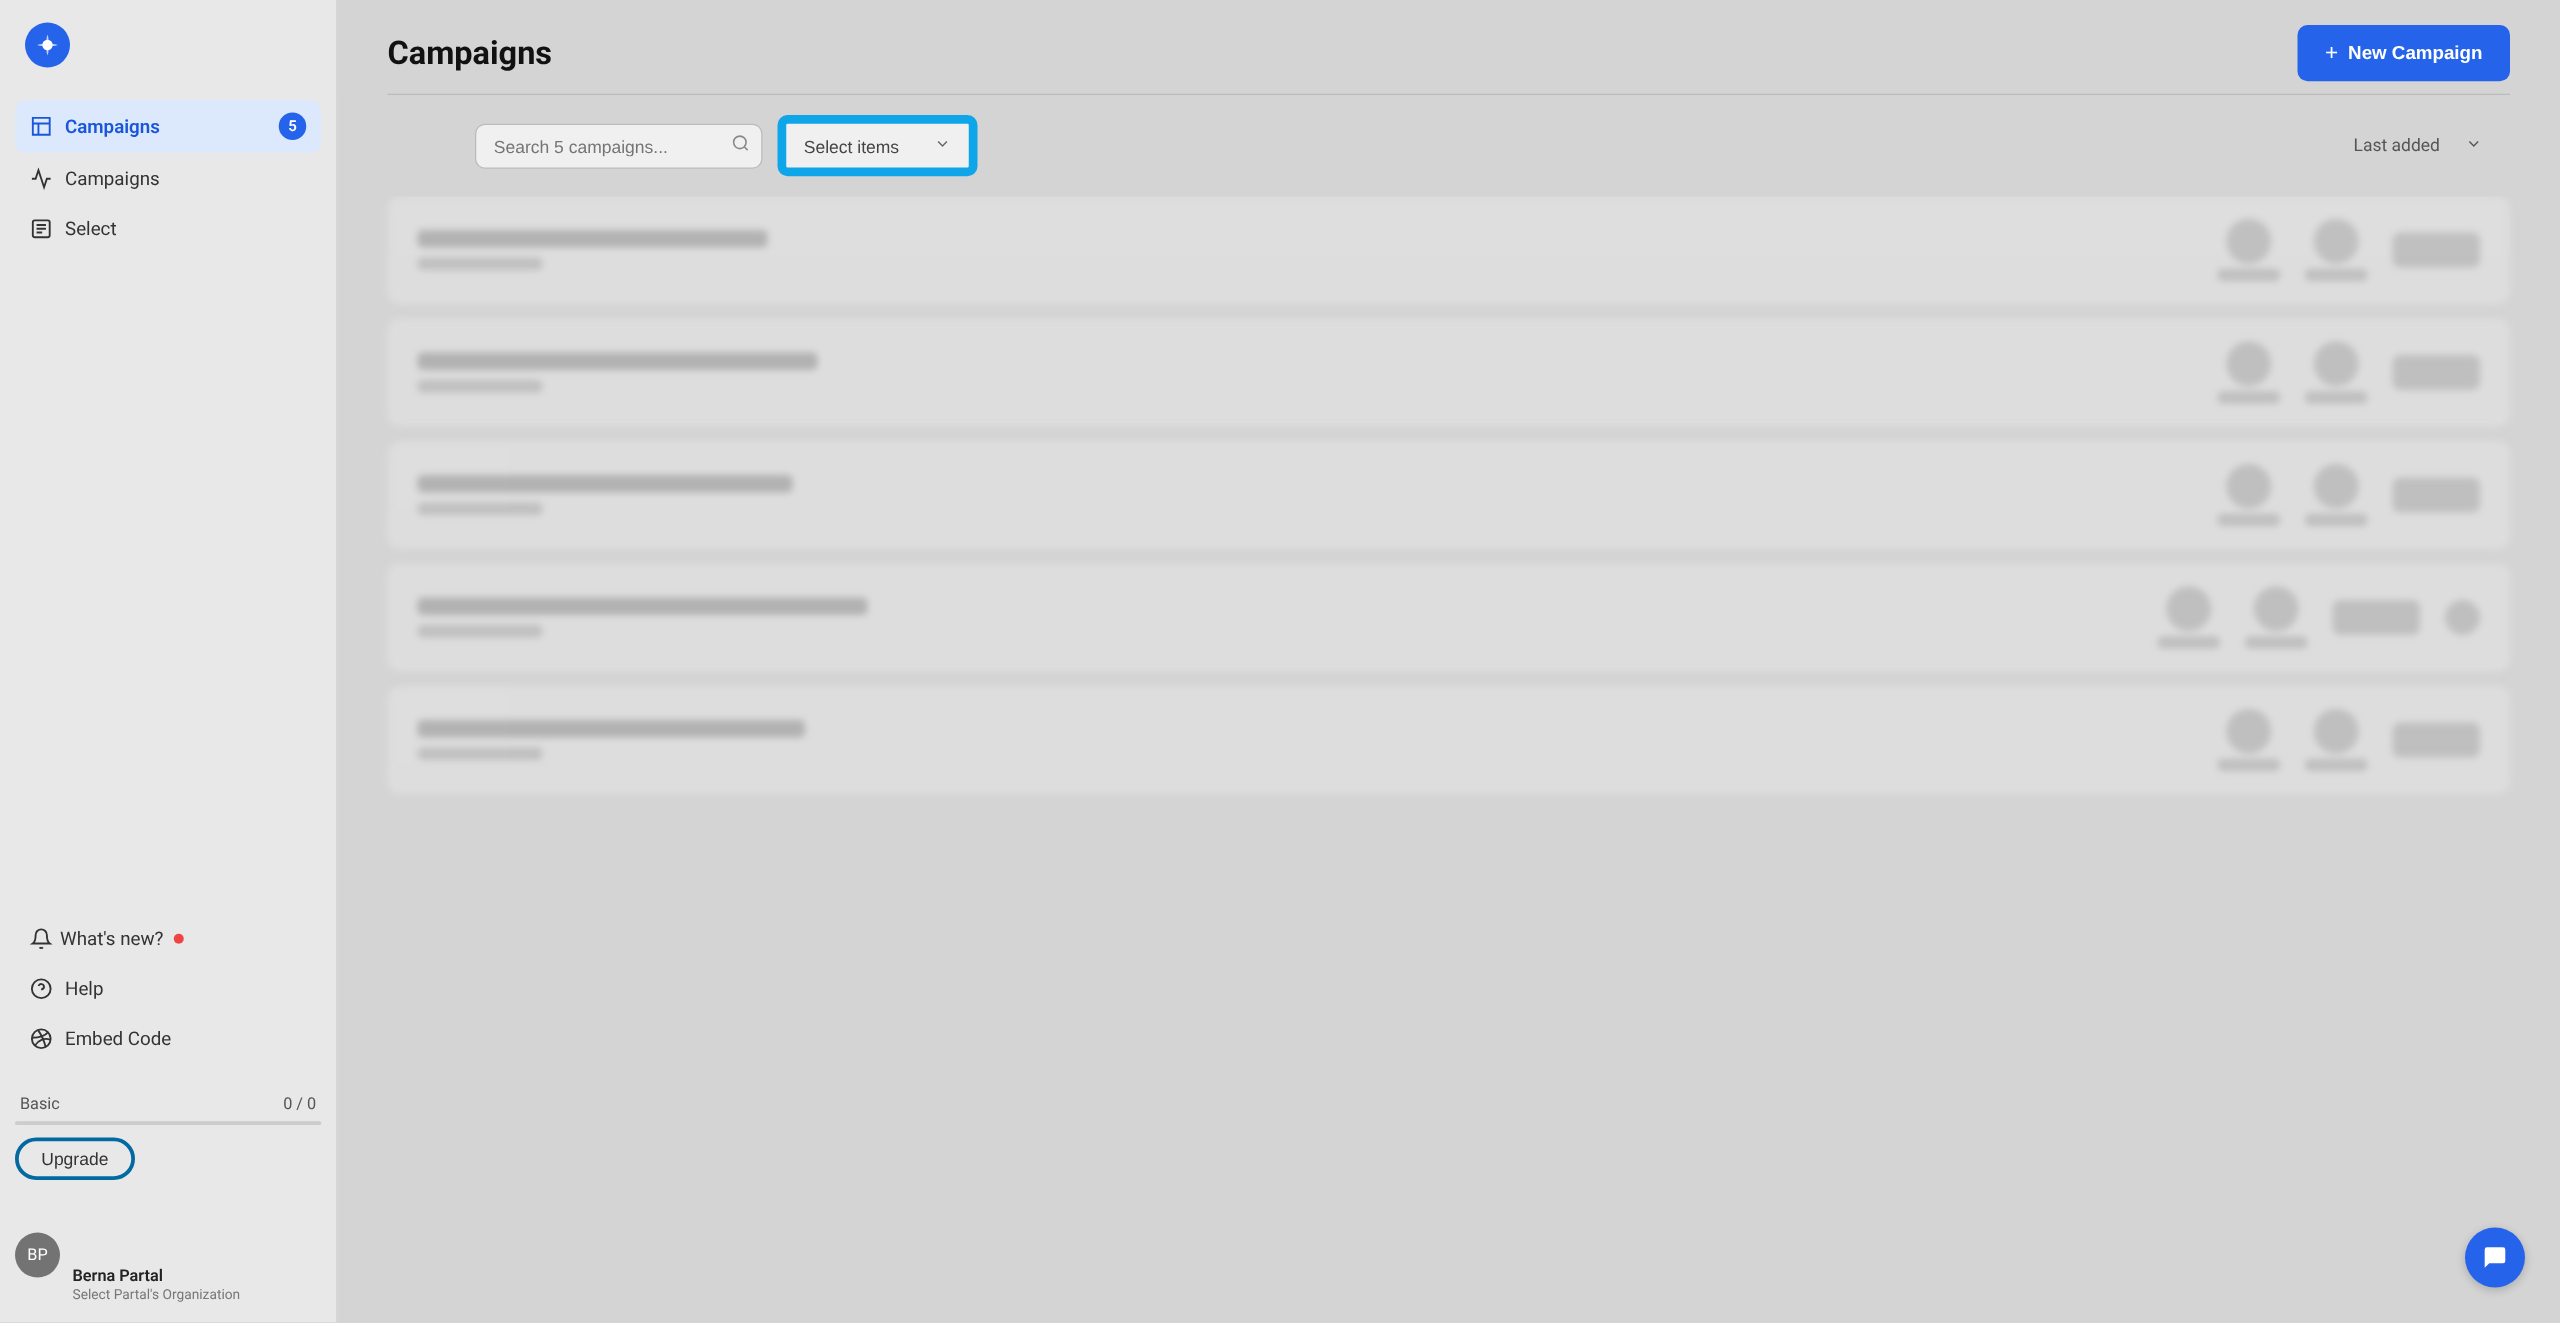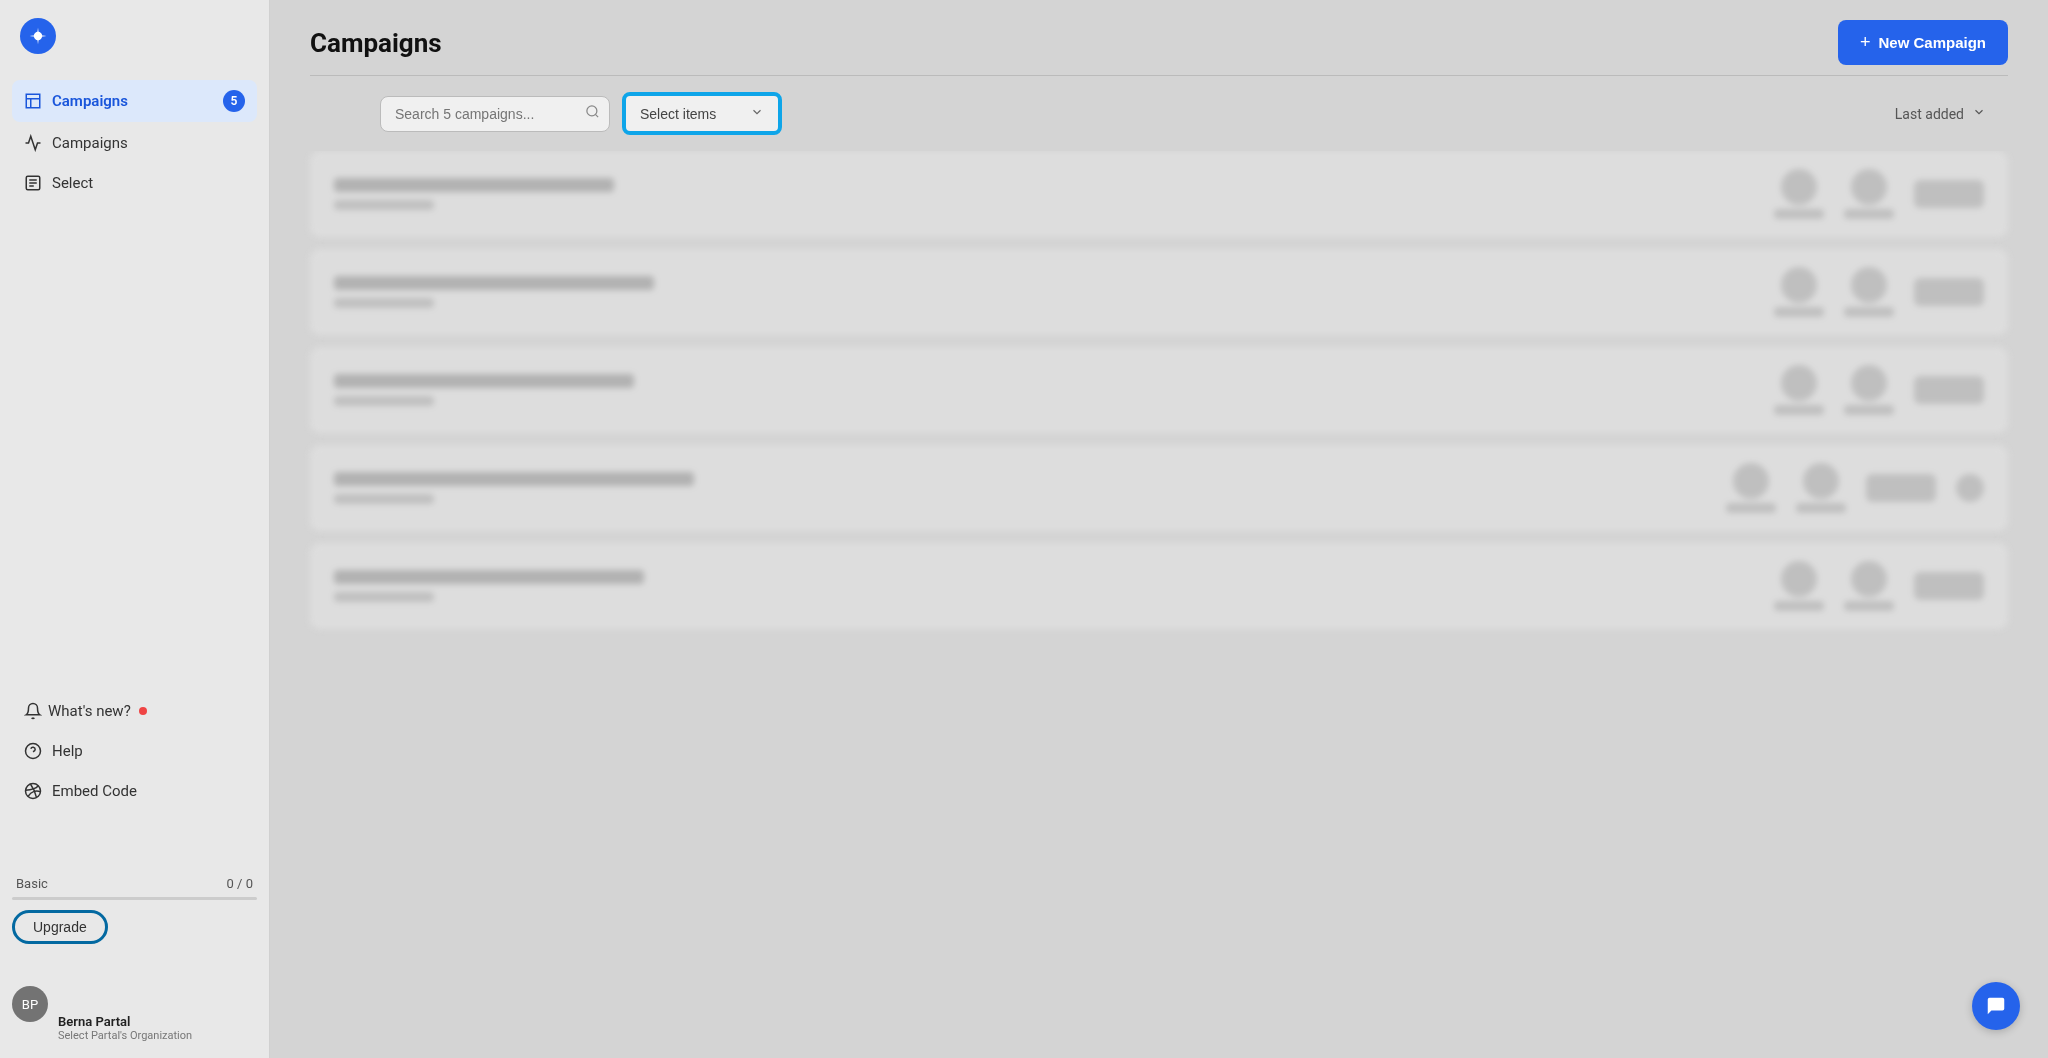--- a/index.html
+++ b/index.html
@@ -110,21 +110,20 @@
     .notification-dot {
       width: 8px;
       height: 8px;
       background: #ef4444;
       border-radius: 50%;
       margin-left: 2px;
     }
 
     .plan-section {
       padding: 8px 12px 12px;
-      margin-top: 40px;
     }
 
     .plan-label {
       display: flex;
       justify-content: space-between;
       align-items: center;
       font-size: 13px;
       color: #555;
       margin-bottom: 6px;
       padding: 0 4px;
@@ -254,38 +253,38 @@
     .search-icon-wrap {
       position: absolute;
       right: 10px;
       color: #888;
     }
 
     .select-items-btn {
       display: flex;
       align-items: center;
       gap: 8px;
-      border: 4px solid #0ea5e9;
+      border: 7px solid #0ea5e9;
       border-radius: 8px;
       padding: 9px 14px;
       font-size: 14px;
       background: #f0f0f0;
       color: #444;
       cursor: pointer;
       min-width: 160px;
       justify-content: space-between;
     }
 
     .sort-label {
       margin-left: auto;
       font-size: 14px;
       color: #555;
       display: flex;
       align-items: center;
-      gap: 8px;
+      gap: 20px;
     }
 
     .content-area {
       flex: 1;
       padding: 0 40px;
       overflow-y: auto;
     }
 
     
     .campaign-row {

